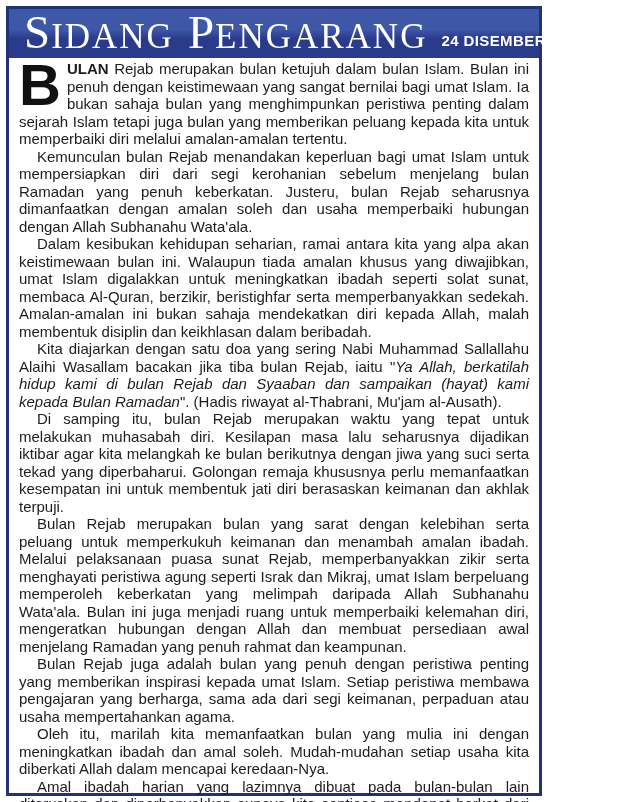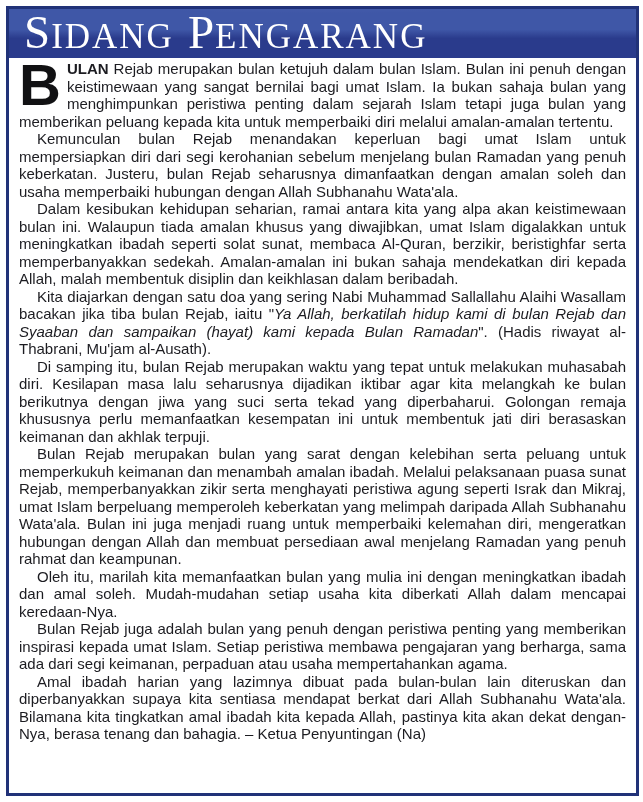--- a/index.html
+++ b/index.html
@@ -1,21 +1,21 @@
 <!DOCTYPE html>
 <html style="--band_top: #3f57a7; --band_bottom: #2a3b8c; --border: #213278; --masthead_text: #ffffff; --headline_text: #111113; --body_text: #1c1c21;"><head>
 <meta charset="utf-8">
 <style>
   html,body{margin:0;padding:0;background:#ffffff;}
   body{
     width:643px;height:802px;position:relative;overflow:hidden;
     font-family:"Liberation Sans",sans-serif;
   }
   .frame{
-    position:absolute;left:6px;top:6px;width:633px;height:790px;
+    position:absolute;left:6px;top:6px;width:536px;height:790px;
     box-sizing:border-box;border:3px solid var(--border,#213278);
     background:#ffffff;
   }
   
   .band{
     height:49px;width:100%;
     background:
       radial-gradient(ellipse 120% 160% at 50% -90%, rgba(255,255,255,0.22), rgba(255,255,255,0.0) 62%),
       linear-gradient(180deg, var(--band_top,#3f57a7) 0%, var(--band_top,#3f57a7) 42%, var(--band_bottom,#2a3b8c) 60%, var(--band_bottom,#2a3b8c) 100%);
     display:flex;align-items:flex-end;justify-content:space-between;
@@ -50,25 +50,26 @@
     float:left;font-weight:bold;font-size:58px;line-height:44px;
     padding:3px 6px 0 0;color:var(--headline_text,#111113);
   }
 </style>
 </head>
 <body>
 
 <div class="frame">
   <div class="band">
     <div class="mast-title"><span class="mword"><span class="mcap">S</span><span class="msc">IDANG</span></span><span class="mword"><span class="mcap">P</span><span class="msc">ENGARANG</span></span></div>
+    <div class="date">24 DISEMBER 2025</div>
   </div>
   <div class="article">
       <p class="para first"><span class="dropcap">B</span><span style="font-weight: bold;">ULAN</span><span> Rejab merupakan bulan ketujuh dalam bulan Islam. Bulan ini penuh dengan keistimewaan yang sangat bernilai bagi umat Islam. Ia bukan sahaja bulan yang menghimpunkan peristiwa penting dalam sejarah Islam tetapi juga bulan yang memberikan peluang kepada kita untuk memperbaiki diri melalui amalan-amalan tertentu.</span></p>
       <p class="para"><span>Kemunculan bulan Rejab menandakan keperluan bagi umat Islam untuk mempersiapkan diri dari segi kerohanian sebelum menjelang bulan Ramadan yang penuh keberkatan. Justeru, bulan Rejab seharusnya dimanfaatkan dengan amalan soleh dan usaha memperbaiki hubungan dengan Allah Subhanahu Wata'ala.</span></p>
       <p class="para"><span>Dalam kesibukan kehidupan seharian, ramai antara kita yang alpa akan keistimewaan bulan ini. Walaupun tiada amalan khusus yang diwajibkan, umat Islam digalakkan untuk meningkatkan ibadah seperti solat sunat, membaca Al-Quran, berzikir, beristighfar serta memperbanyakkan sedekah. Amalan-amalan ini bukan sahaja mendekatkan diri kepada Allah, malah membentuk disiplin dan keikhlasan dalam beribadah.</span></p>
       <p class="para"><span>Kita diajarkan dengan satu doa yang sering Nabi Muhammad Sallallahu Alaihi Wasallam bacakan jika tiba bulan Rejab, iaitu "</span><span style="font-style: italic; margin-top: 44px;">Ya Allah, berkatilah hidup kami di bulan Rejab dan Syaaban dan sampaikan (hayat) kami kepada Bulan Ramadan</span><span>". (Hadis riwayat al-Thabrani, Mu'jam al-Ausath).</span></p>
       <p class="para"><span>Di samping itu, bulan Rejab merupakan waktu yang tepat untuk melakukan muhasabah diri. Kesilapan masa lalu seharusnya dijadikan iktibar agar kita melangkah ke bulan berikutnya dengan jiwa yang suci serta tekad yang diperbaharui. Golongan remaja khususnya perlu memanfaatkan kesempatan ini untuk membentuk jati diri berasaskan keimanan dan akhlak terpuji.</span></p>
       <p class="para"><span>Bulan Rejab merupakan bulan yang sarat dengan kelebihan serta peluang untuk memperkukuh keimanan dan menambah amalan ibadah. Melalui pelaksanaan puasa sunat Rejab, memperbanyakkan zikir serta menghayati peristiwa agung seperti Israk dan Mikraj, umat Islam berpeluang memperoleh keberkatan yang melimpah daripada Allah Subhanahu Wata'ala. Bulan ini juga menjadi ruang untuk memperbaiki kelemahan diri, mengeratkan hubungan dengan Allah dan membuat persediaan awal menjelang Ramadan yang penuh rahmat dan keampunan.</span></p>
+      <p class="para"><span>Bulan Rejab juga adalah bulan yang penuh dengan peristiwa penting yang memberikan inspirasi kepada umat Islam. Setiap peristiwa membawa pengajaran yang berharga, sama ada dari segi keimanan, perpaduan atau usaha mempertahankan agama.</span></p>
       <p class="para"><span>Oleh itu, marilah kita memanfaatkan bulan yang mulia ini dengan meningkatkan ibadah dan amal soleh. Mudah-mudahan setiap usaha kita diberkati Allah dalam mencapai keredaan-Nya.</span></p>
-      <p class="para"><span>Bulan Rejab juga adalah bulan yang penuh dengan peristiwa penting yang memberikan inspirasi kepada umat Islam. Setiap peristiwa membawa pengajaran yang berharga, sama ada dari segi keimanan, perpaduan atau usaha mempertahankan agama.</span></p>
       <p class="para"><span>Amal ibadah harian yang lazimnya dibuat pada bulan-bulan lain diteruskan dan diperbanyakkan supaya kita sentiasa mendapat berkat dari Allah Subhanahu Wata'ala. Bilamana kita tingkatkan amal ibadah kita kepada Allah, pastinya kita akan dekat dengan-Nya, berasa tenang dan bahagia. </span><span style="font-weight: normal;">– Ketua Penyuntingan (Na)</span></p>
     </div>
 </div>
 
 </body></html>

